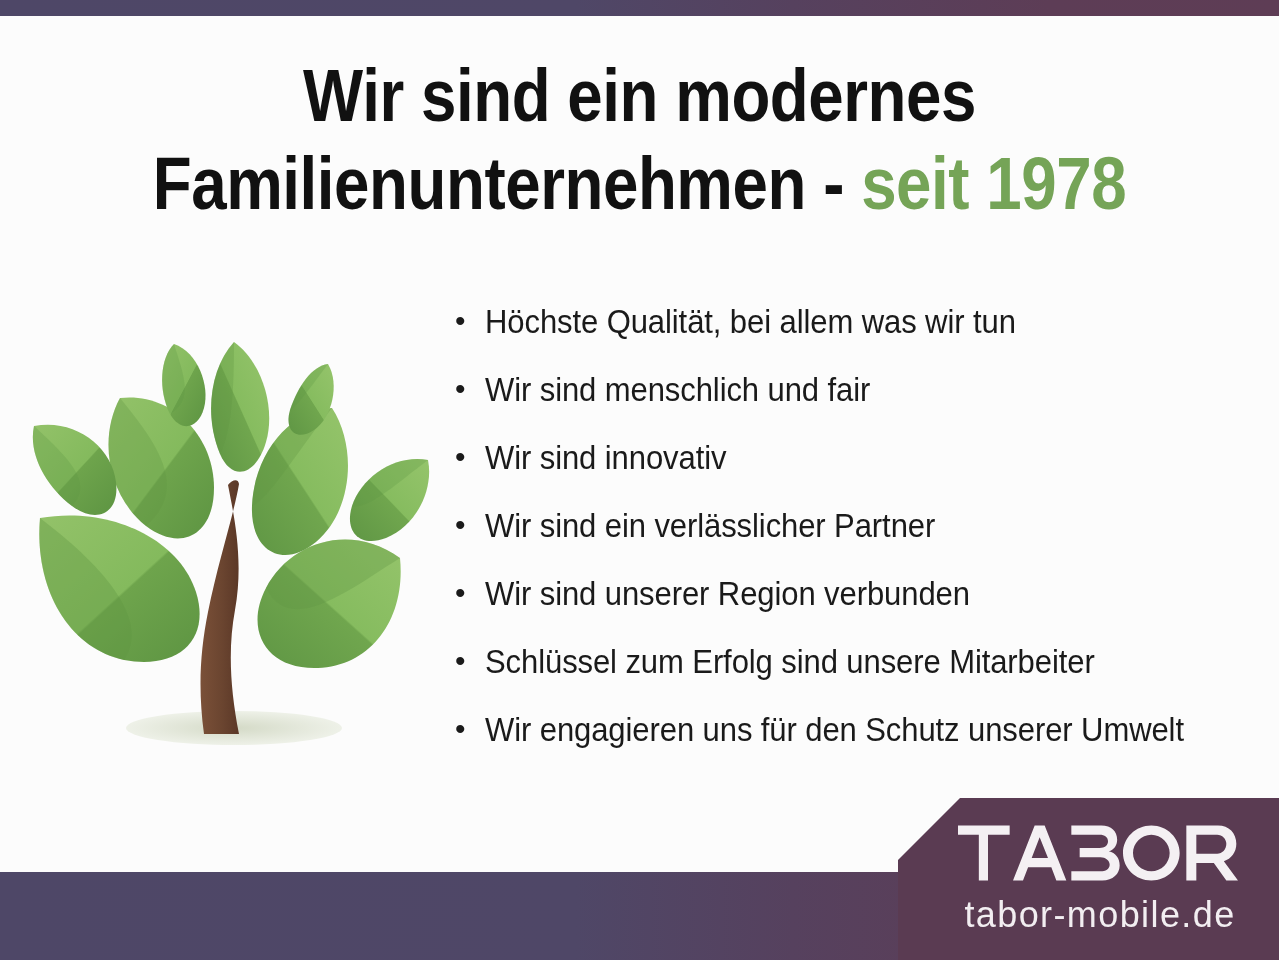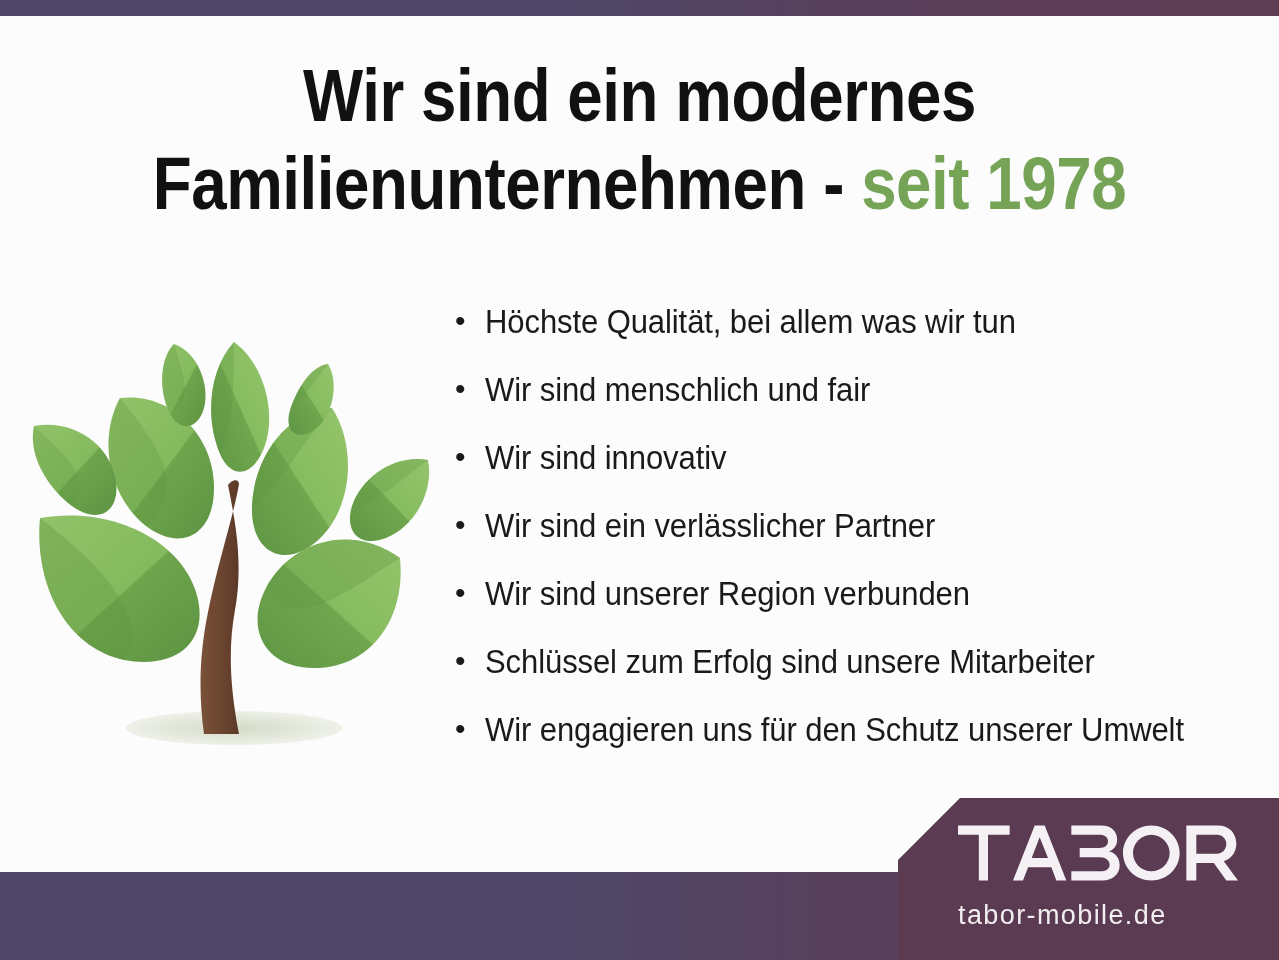--- a/index.html
+++ b/index.html
@@ -128,22 +128,23 @@
   .logo-mark svg {
     display: block;
     width: 100%;
     height: 100%;
   }
   .logo-tagline {
     position: absolute;
     left: 60px;
     top: 100px;
     width: 284px;
+    text-align: center;
     color: #f2eef1;
-    font-size: 27px;
+    font-size: 36px;
     line-height: 34px;
     letter-spacing: 1.4px;
     font-weight: 400;
   }
 </style>
 </head>
 <body>
 
 <div class="slide">
 

